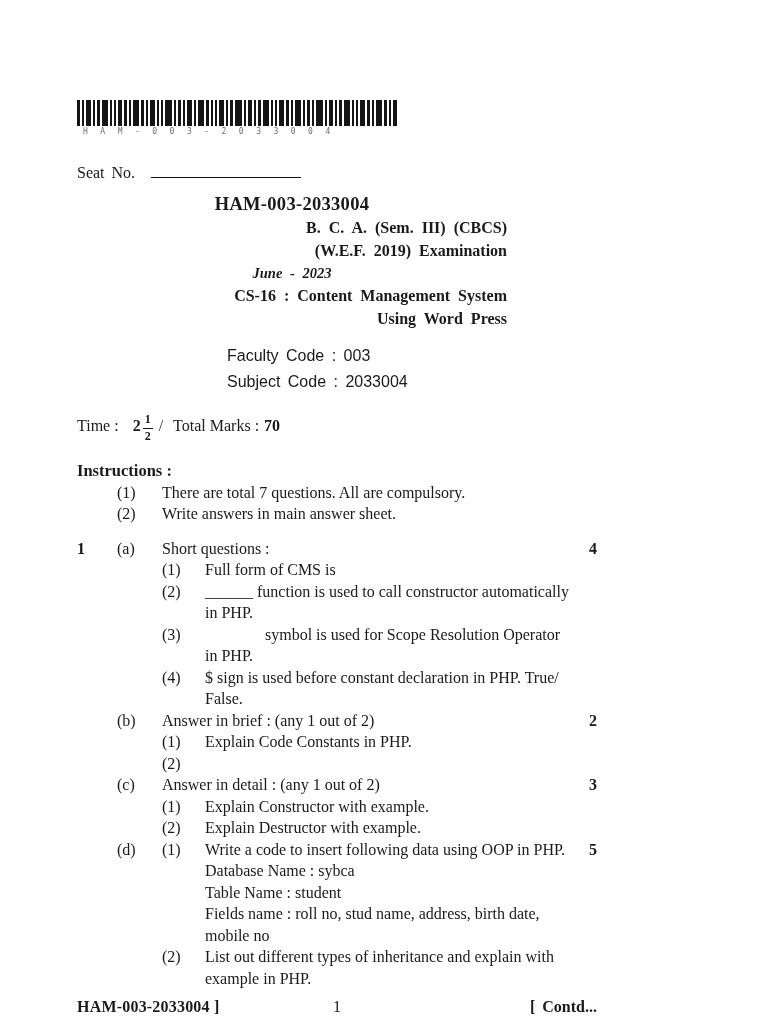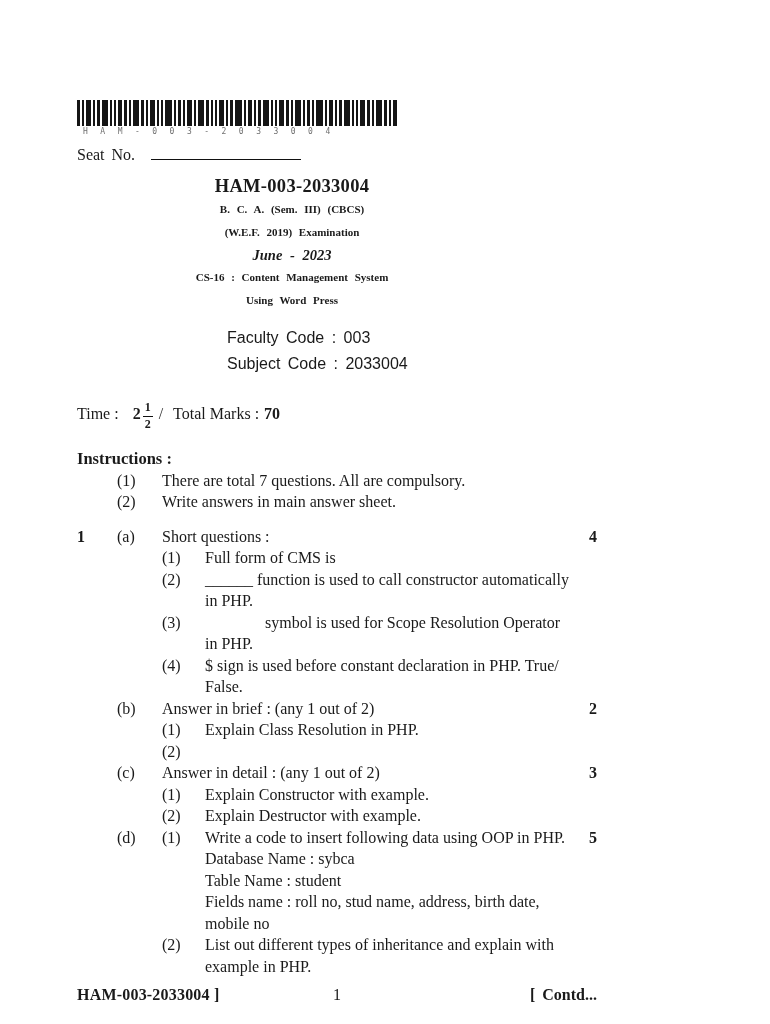--- a/index.html
+++ b/index.html
@@ -24,41 +24,41 @@
   .barcode-svg { display: block; }
   .barcode-text {
     font-family: "DejaVu Sans Mono", monospace;
     font-size: 8px; color: #555; opacity: .85;
     letter-spacing: 12.5px;
     white-space: nowrap; overflow: hidden;
     margin-top: 1px; padding-left: 6px;
   }
 
   
-  .seat-row { margin: 10px 0 10px 0; font-size: 16px; word-spacing: 3px; }
+  .seat-row { margin: 28px 0 10px 0; font-size: 16px; word-spacing: 3px; }
   .seat-line {
     display: inline-block; width: 150px;
     border-bottom: 1.5px solid #111;
     height: 14px; margin-left: 16px;
   }
 
   
   .headings { width: 430px; text-align: center; font-weight: bold; word-spacing: 4px; }
   .h-code  { font-size: 18.5px; line-height: 24px; letter-spacing: .3px; }
-  .h-line  { font-size: 11px;  line-height: 23px; }
+  .h-line  { font-size: 16px;  line-height: 23px; text-align: right; }
   .h-small { font-size: 14.5px; line-height: 22px; font-style: italic; }
   .codes {
     margin-top: 13px; margin-left: 150px; text-align: left;
     font-family: "Liberation Sans", sans-serif;
     font-size: 16px; line-height: 26px; font-weight: normal;
     word-spacing: 3px;
   }
 
   
-  .time-row { margin-top: 22px; font-size: 16px; display: flex; align-items: center; }
+  .time-row { margin-top: 16px; font-size: 16px; display: flex; align-items: center; }
   .time-whole { font-weight: bold; margin-left: 14px; }
   .frac {
     display: inline-flex; flex-direction: column; align-items: center;
     font-weight: bold; font-size: 12px; line-height: 1.15; margin: 0 4px 0 2px;
     transform: translateY(2px);
   }
   .frac .fnum { border-bottom: 1.5px solid #111; padding: 0 2px 1px 2px; }
   .frac .fden { padding-top: 1px; }
   .time-slash { margin: 0 10px 0 2px; color: #333; }
   .time-total-value { font-weight: bold; margin-left: 5px; }
@@ -172,21 +172,21 @@
         <div class="pmarks">4</div>
       </div>
 
       <div class="part">
         <div class="qnum"></div>
         <div class="pletter">(b)</div>
         <div class="pbody">
           <div class="ptitle">Answer in brief : (any 1 out of 2)</div>
           <div class="sub">
             <div class="snum">(1)</div>
-            <div class="stext">Explain Class Resolution in PHP.</div>
+            <div class="stext">Explain Code Constants in PHP.</div>
           </div>
           <div class="sub">
             <div class="snum">(2)</div>
           </div>
         </div>
         <div class="pmarks">2</div>
       </div>
 
       <div class="part">
         <div class="qnum"></div>

